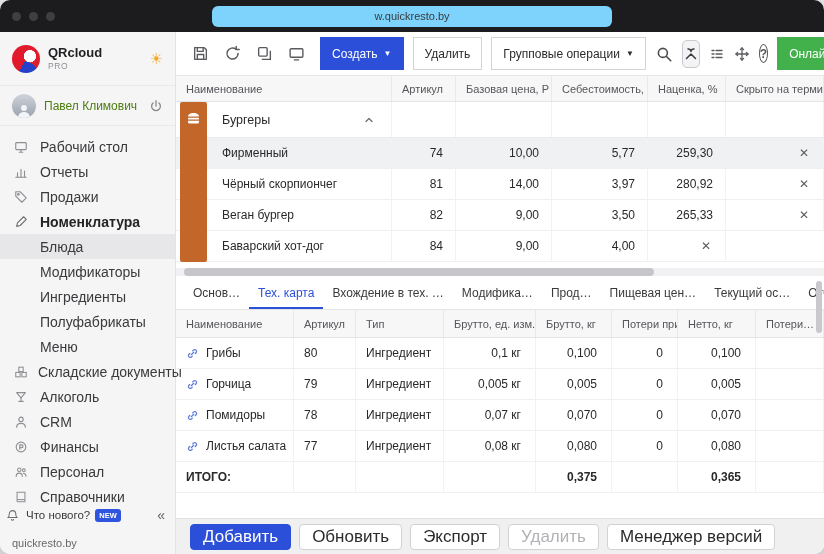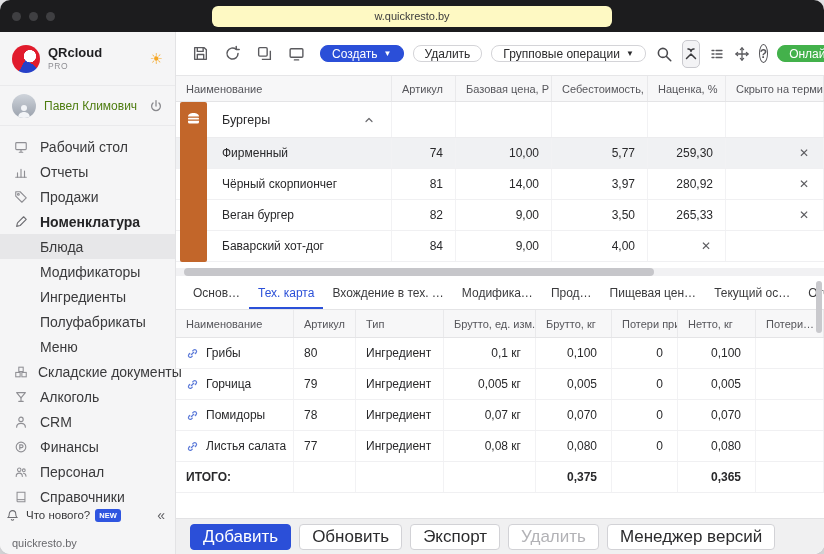--- a/index.html
+++ b/index.html
@@ -4,21 +4,21 @@
 <style>
   * { margin:0; padding:0; box-sizing:border-box; }
   html,body { background:#e9e9ec; }
   body { font-family:"Liberation Sans","DejaVu Sans",sans-serif; width:824px; height:554px; }
   .window { width:824px; height:554px; border-radius:10px; overflow:hidden; background:#fff; position:relative; box-shadow:0 10px 30px rgba(0,0,0,.25); }
 
   
   .titlebar { height:32px; background:#1c1c1e; display:flex; align-items:center; position:relative; }
   .dots { display:flex; gap:8px; margin-left:12px; }
   .dot { width:9px; height:9px; border-radius:50%; background:#3f3f42; }
-  .urlbar { position:absolute; left:50%; transform:translateX(-50%); width:400px; height:21px; background:#fef9c3; border-radius:6px; font-size:11px; color:#3a3a3c; display:flex; align-items:center; justify-content:center; }
+  .urlbar { position:absolute; left:50%; transform:translateX(-50%); width:400px; height:21px; background:#7dd3fc; border-radius:6px; font-size:11px; color:#3a3a3c; display:flex; align-items:center; justify-content:center; }
 
   .app { display:flex; height:522px; }
 
   
   .sidebar { width:176px; flex-shrink:0; background:#f5f5f6; border-right:1px solid #e3e3e5; position:relative; }
   .brand { height:54px; display:flex; align-items:center; padding:0 12px; border-bottom:1px solid #eaeaec; }
   .logo { width:28px; height:28px; border-radius:50%; margin-right:8px; flex-shrink:0;
           background: radial-gradient(circle at 64% 40%, #ffffff 0 24%, rgba(255,255,255,0) 26%),
                       conic-gradient(from 130deg, #2640c8 0 80deg, #e11b2c 80deg 360deg); }
   .brand-name { font-size:13px; font-weight:bold; color:#1f1f21; line-height:1.15; }
@@ -38,21 +38,21 @@
   .new-badge { background:#2f55e0; color:#fff; font-size:7.5px; font-weight:bold; border-radius:3px; padding:2px 4px; margin-left:5px; }
   .collapse-btn { margin-left:auto; color:#5f5f63; font-size:14px; line-height:1; }
   .sidebar-footer { position:absolute; left:12px; bottom:5px; font-size:11px; color:#68686c; }
 
   
   main { flex:1; min-width:0; display:flex; flex-direction:column; background:#fff; }
 
   .toolbar { height:44px; display:flex; align-items:center; padding:0 12px 0 16px; gap:9px; border-bottom:1px solid #e6e6e8; }
   .tb-icons { display:flex; gap:15px; margin-right:6px; }
   .icon-btn { display:flex; align-items:center; justify-content:center; }
-  .btn { font-size:12px; height:17px; display:inline-flex; align-items:center; border-radius:8px; padding:0 11px; background:#fff; color:#2b2b2d; border:1px solid #d4d4d8; white-space:nowrap; }
+  .btn { font-size:12px; height:33px; display:inline-flex; align-items:center; border-radius:0; padding:0 11px; background:#fff; color:#2b2b2d; border:1px solid #d4d4d8; white-space:nowrap; }
   .btn.primary { background:#2b4fd8; border-color:#2b4fd8; color:#fff; }
   .caret { font-size:8px; margin-left:6px; }
   .search-btn { margin-left:auto; }
   .seg-active { width:28px; height:28px; border:1px solid #c9c9ce; background:#f3f3f5; border-radius:5px; }
   .help-btn { width:19px; height:19px; border-radius:50%; border:1.5px solid #57575b; color:#57575b; font-size:12px; font-weight:bold; display:flex; align-items:center; justify-content:center; }
   .chat-btn { background:#43b14b; border-color:#43b14b; color:#fff; }
 
   
   .dishes { height:200px; }
   .grid6 { display:grid; grid-template-columns:216px 64px 96px 96px 78px 1fr; }

